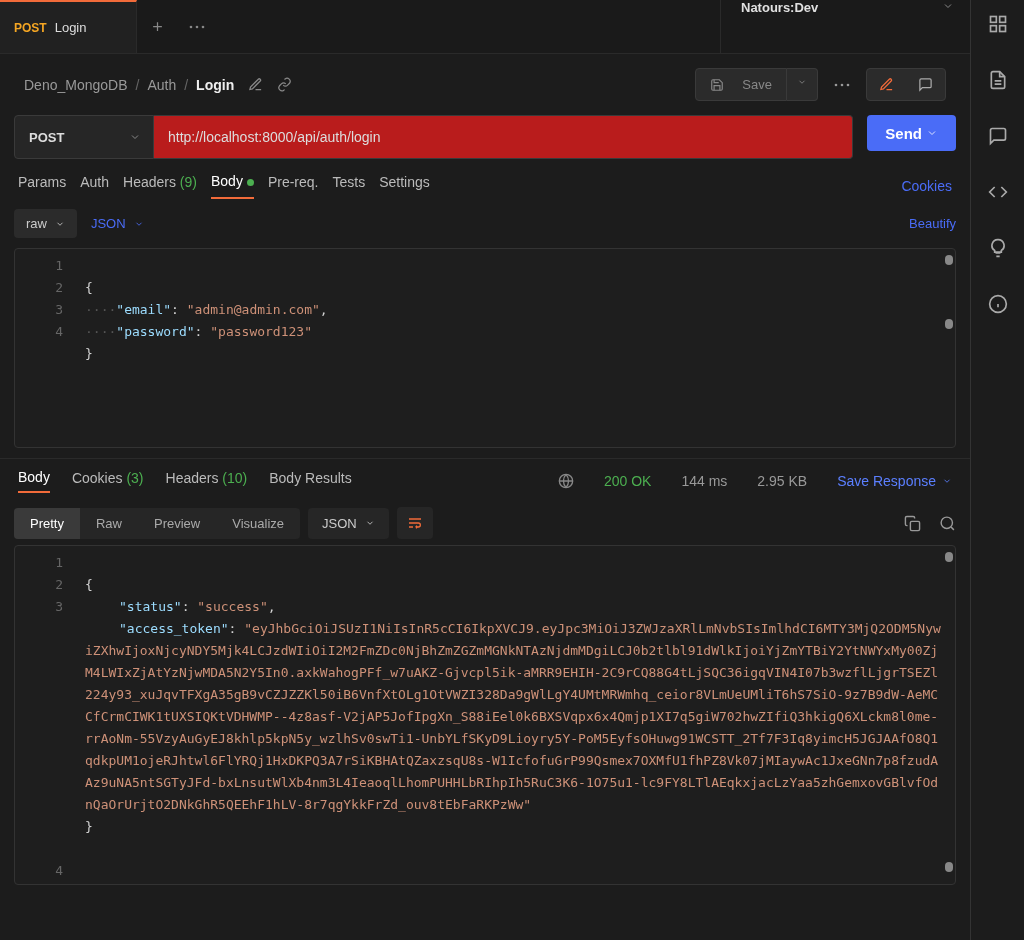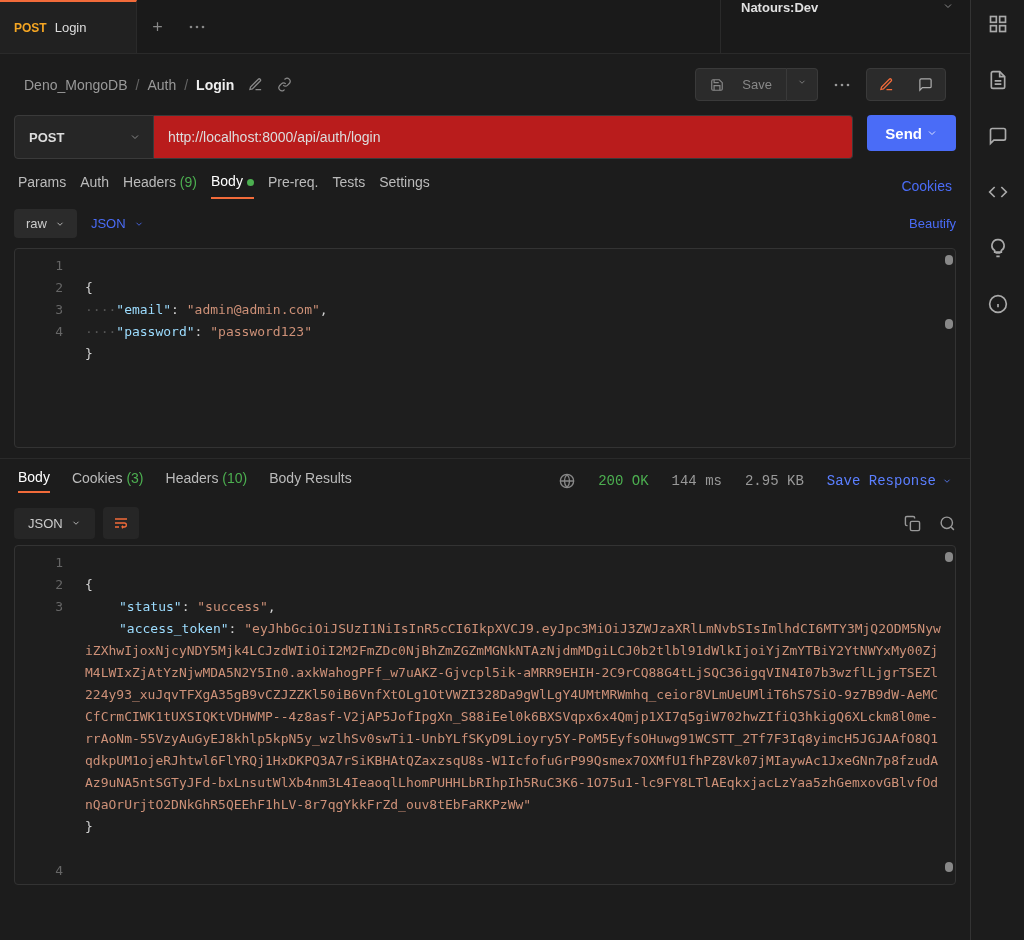--- a/index.html
+++ b/index.html
@@ -171,21 +171,21 @@
   
   .resp-tabs {
     display:flex; align-items:center;
     padding: 10px 18px 8px 18px;
     gap: 22px; font-size:14px;
     border-top: 1px solid #2a2a2a;
   }
   .resp-tabs .rt { color:#bbb; cursor:pointer; padding-bottom:6px; }
   .resp-tabs .rt.active { color:#fff; border-bottom: 2px solid #f26b3a; }
   .resp-tabs .rt .count { color:#4caf50; }
-  .resp-status { margin-left:auto; display:flex; align-items:center; gap:23px;font-family:Liberation Mono, monospace; }
+  .resp-status { margin-left:auto; display:flex; align-items:center; gap:30px; }
   .resp-status .globe { color:#888; }
   .resp-status .ok { color:#4caf50; }
   .resp-status .dim { color:#999; }
   .save-resp { color:#5b7fff; cursor:pointer; display:flex; align-items:center; gap:6px; }
   
   .resp-toggles { display:flex; align-items:center; padding: 6px 14px; gap:8px; }
   .seg-group { display:flex; background:#262626; border-radius:4px; overflow:hidden; }
   .seg-group .seg { padding:8px 16px; color:#aaa; cursor:pointer; }
   .seg-group .seg.active { background:#3a3a3a; color:#fff; }
   .fmt-sel { display:flex; align-items:center; gap:8px; background:#262626; padding:8px 14px; border-radius:4px; color:#ccc; cursor:pointer; }
@@ -367,20 +367,26 @@
       <span class="save-resp">
         <span>Save Response</span>
         <svg width="10" height="10" viewBox="0 0 24 24" fill="none" stroke="currentColor" stroke-width="2">
             <path d="M6 9l6 6 6-6"></path>
           </svg>
       </span>
     </div>
   </div>
 
   <div class="resp-toggles">
+    <div class="seg-group">
+      <div class="seg active">Pretty</div>
+      <div class="seg">Raw</div>
+      <div class="seg">Preview</div>
+      <div class="seg">Visualize</div>
+    </div>
     <div class="fmt-sel">
       <span>JSON</span>
       <svg width="10" height="10" viewBox="0 0 24 24" fill="none" stroke="currentColor" stroke-width="2">
           <path d="M6 9l6 6 6-6"></path>
         </svg>
     </div>
     <div class="wrap-btn">
       <svg width="16" height="16" viewBox="0 0 24 24" fill="none" stroke="currentColor" stroke-width="2">
           <path d="M3 6h18M3 12h14a3 3 0 010 6h-4m0 0l2-2m-2 2l2 2M3 18h6"></path>
         </svg>

